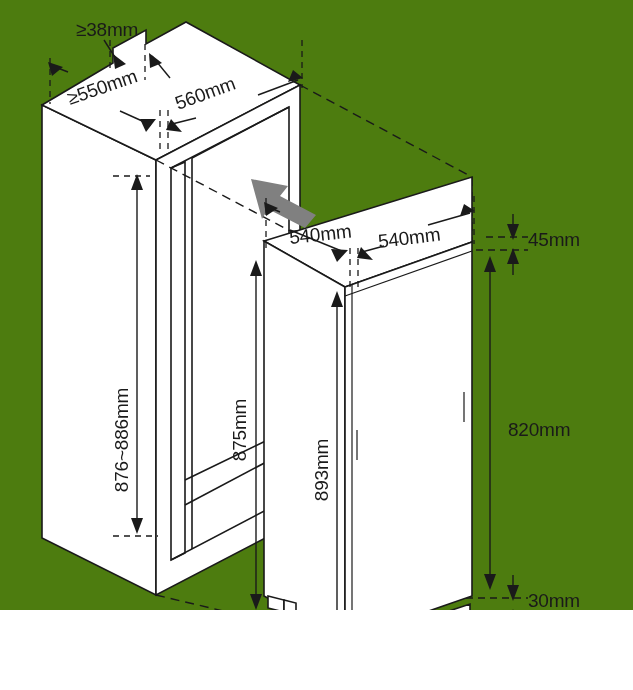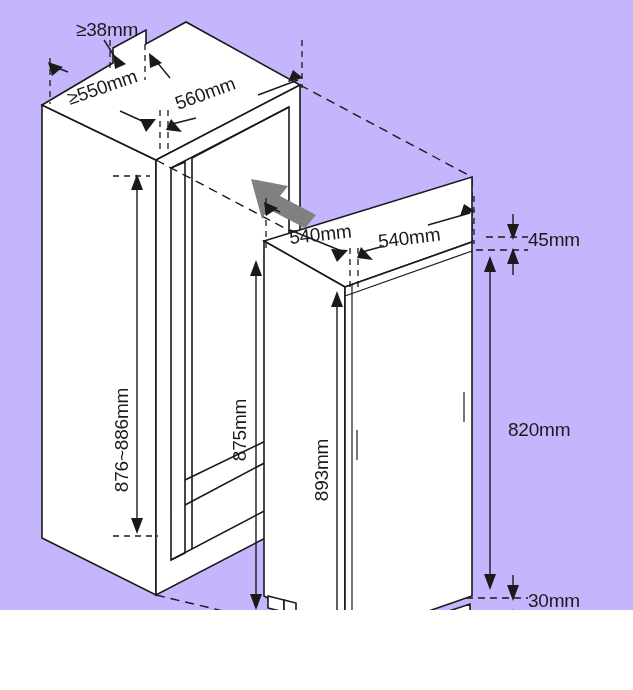--- a/index.html
+++ b/index.html
@@ -4,21 +4,21 @@
 <style>
   html, body {
     margin: 0;
     padding: 0;
     background: #ffffff;
   }
   #canvas-wrap {
     position: relative;
     width: 633px;
     height: 610px;
-    background: #c4b5fd;
+    background: #4d7c0f;
     font-family: "Liberation Sans", sans-serif;
     overflow: hidden;
   }
   svg#drawing {
     display: block;
     width: 633px;
     height: 690px;
   }
   .solid {
     fill: none;

